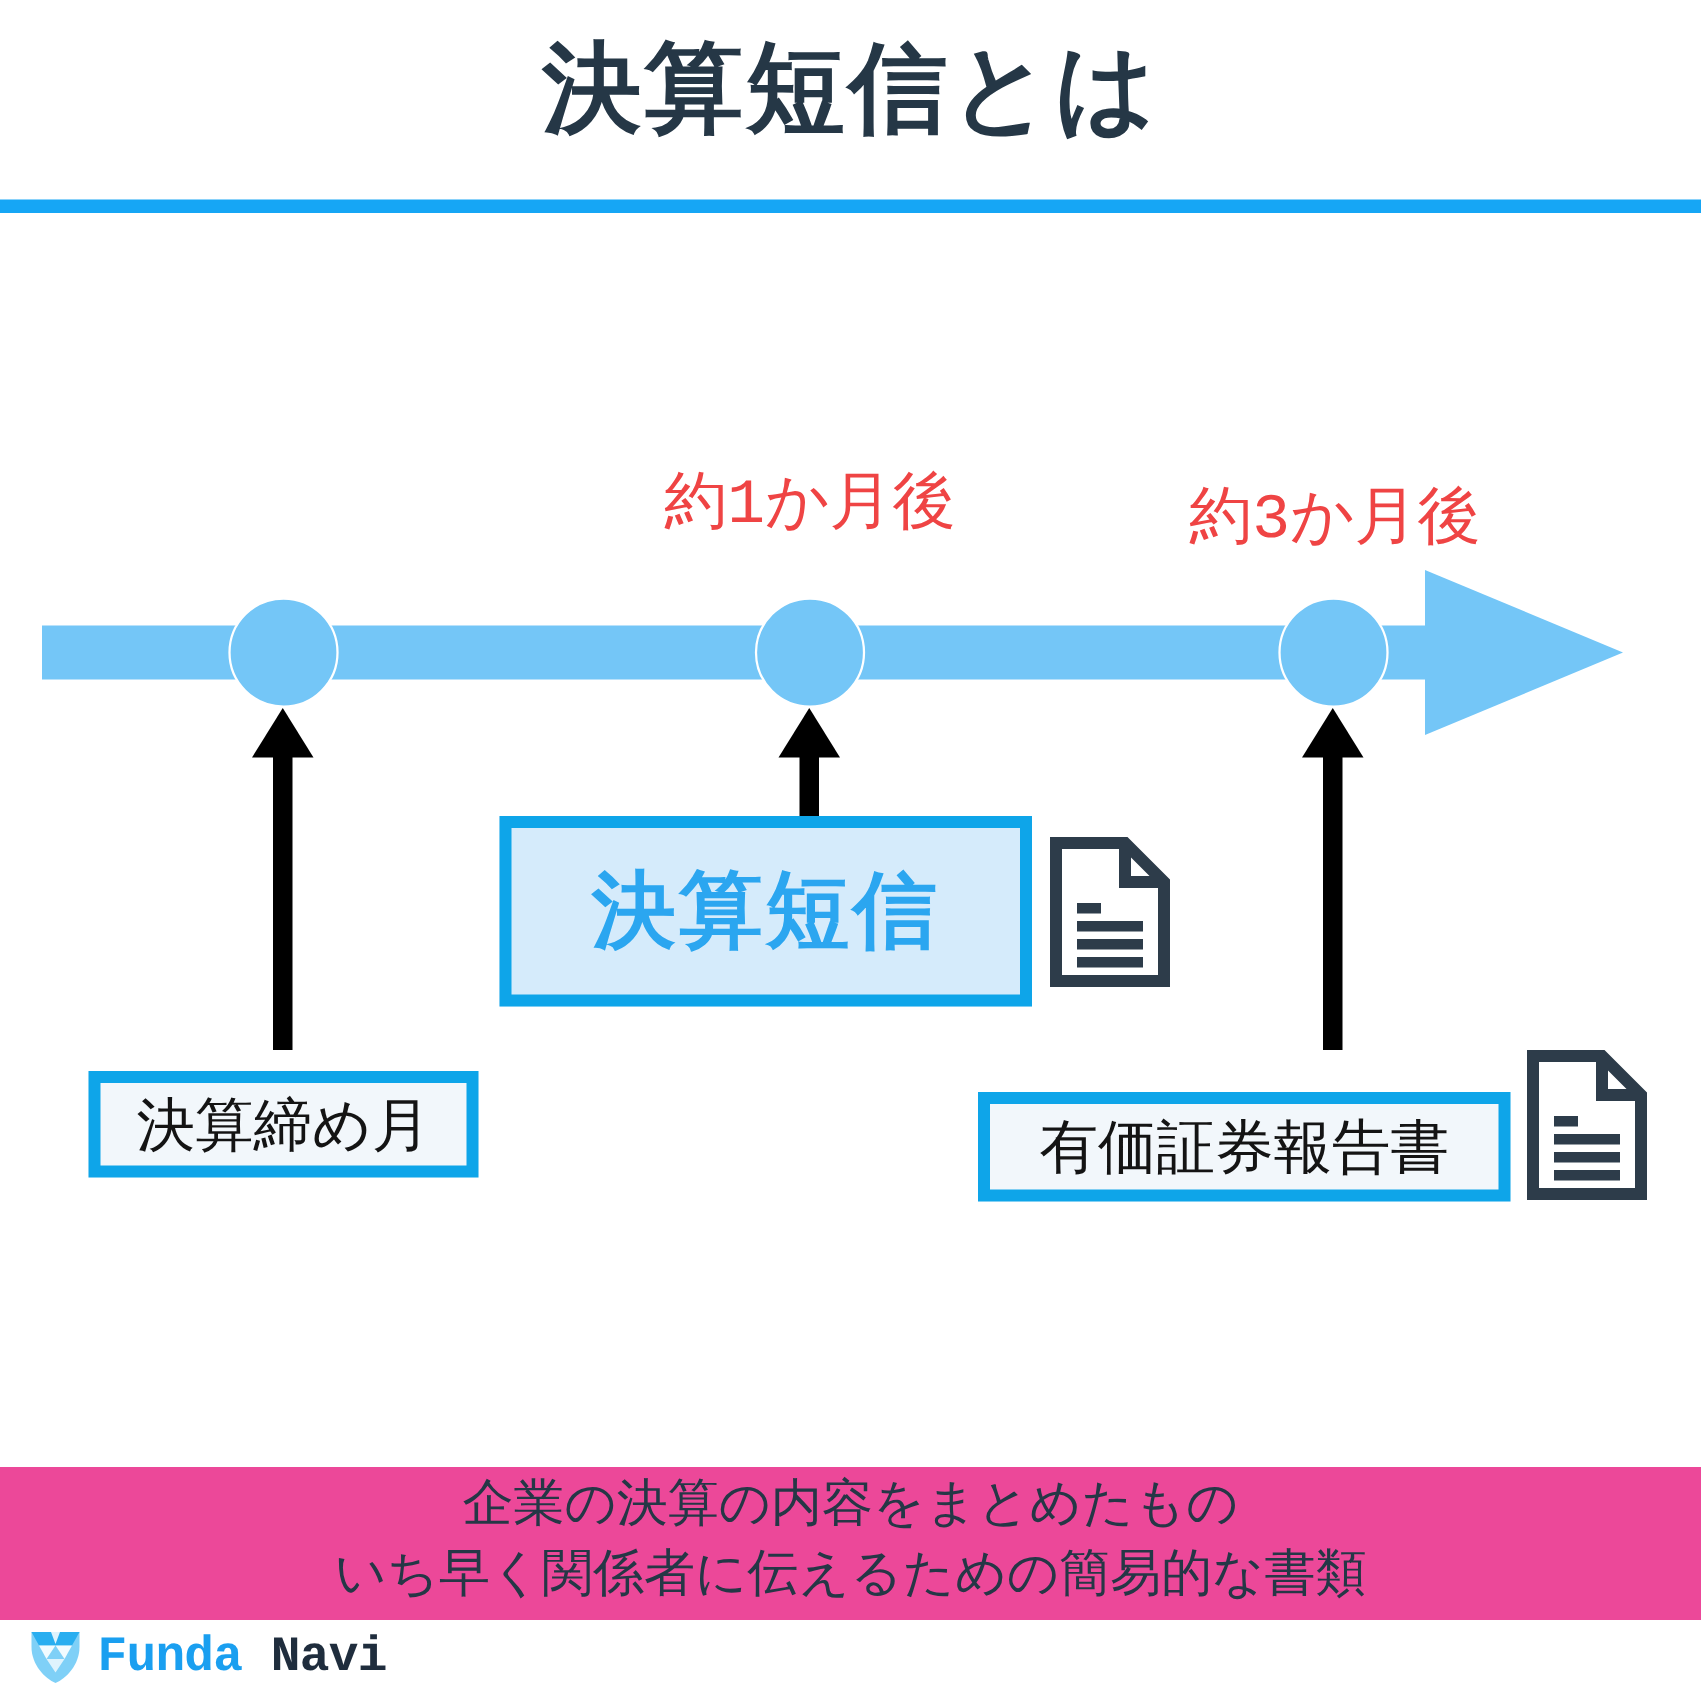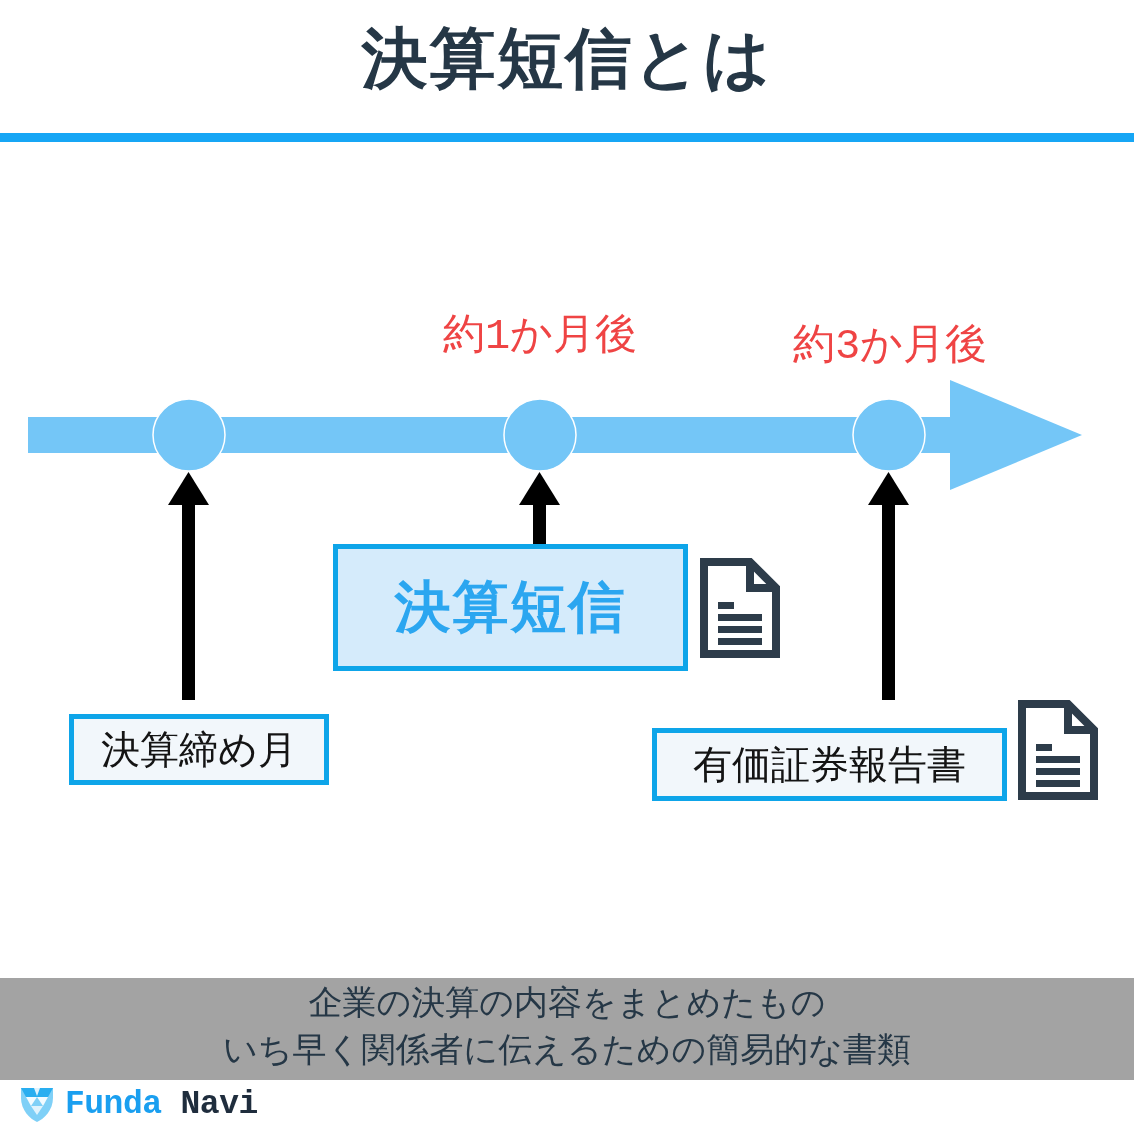--- a/index.html
+++ b/index.html
@@ -73,38 +73,38 @@
   #tl-label-1 { left: 380px; top: 306px; width: 320px; }
   #tl-label-2 { left: 730px; top: 316px; width: 320px; }
 
   
   .callout {
     position: absolute;
     box-sizing: border-box;
     display: flex;
     align-items: center;
     justify-content: center;
-    border: 5px solid #0ea5e9;
+    border: 8px solid #0ea5e9;
     white-space: nowrap;
   }
   #box-tanshin {
     left: 333px;
     top: 544px;
     width: 355px;
     height: 127px;
     background: #d5ebfb;
   }
   #box-tanshin .callout-label {
     font-size: 56px;
     font-weight: bold;
     color: #2ba6f0;
     letter-spacing: 2px;
   }
   #box-shimebi {
-    left: 69px;
+    left: 59px;
     top: 714px;
     width: 260px;
     height: 71px;
     background: #f2f7fb;
   }
   #box-shimebi .callout-label {
     font-size: 39px;
     color: #141414;
   }
   #box-yuho {
@@ -137,21 +137,21 @@
   .note-line-1 { font-weight: bold; }
   .note-line-2 { padding-left: 122px; font-weight: bold; }
 
   
   .summary-band {
     position: absolute;
     left: 0;
     top: 978px;
     width: 1134px;
     height: 102px;
-    background: #a3a3a3;
+    background: #ec4899;
     display: flex;
     flex-direction: column;
     align-items: center;
     justify-content: center;
   }
   .summary-line {
     font-size: 34px;
     color: #253746;
     line-height: 1.38;
     white-space: nowrap;

